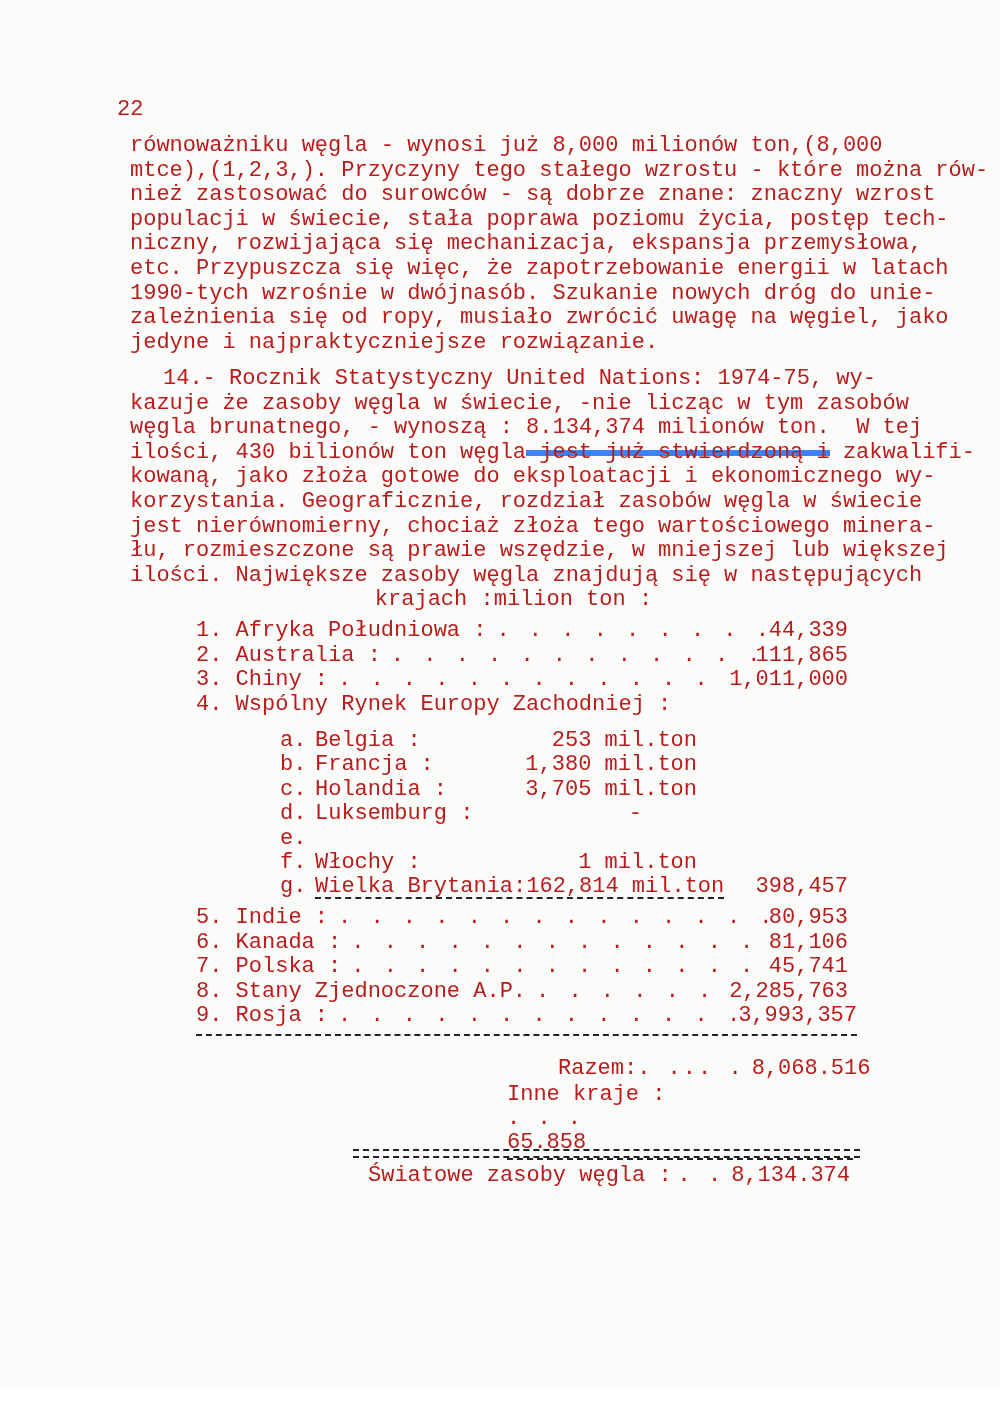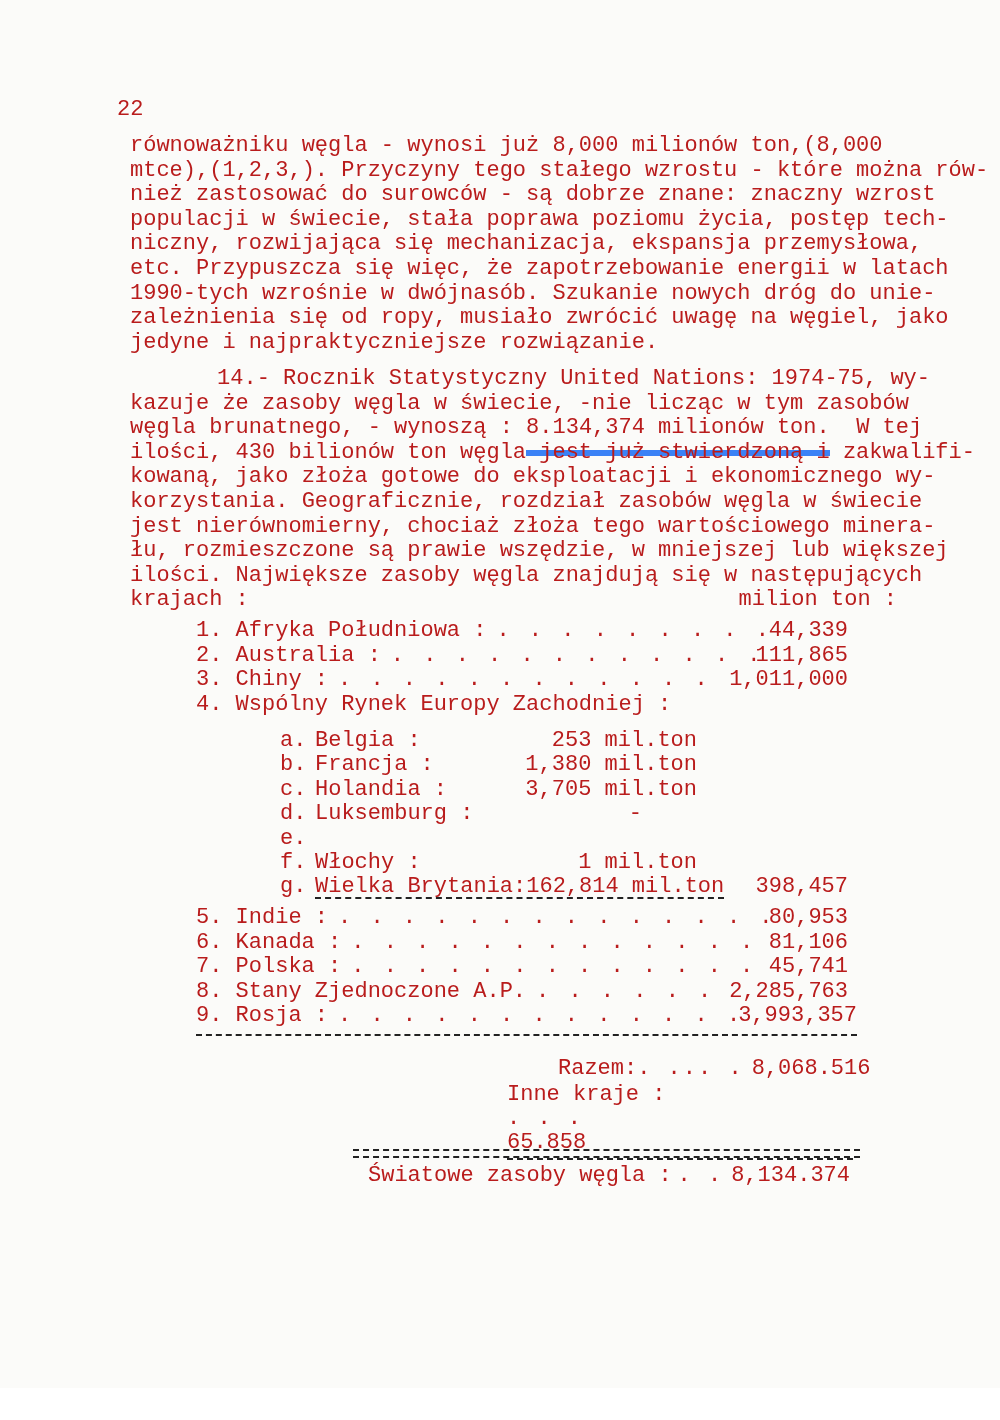--- a/index.html
+++ b/index.html
@@ -13,23 +13,23 @@
     color:#b91c1c;
     -webkit-font-smoothing:antialiased;
   }
   .abs{position:absolute;}
   .tline{white-space:pre;line-height:24.6px;height:24.6px;}
   
   #pagenum{left:117px;top:99px;line-height:22px;}
   
   #para1{left:130px;top:134px;width:800px;}
   #para2{left:130px;top:367px;width:800px;}
-  .indent{padding-left:33px;text-align:right;}
+  .indent{padding-left:33px;}
   .u-solid{border-bottom:6px solid #3b82f6;padding-bottom:10px;}
-  .para-last{display:flex;justify-content:space-between;padding-right:33px;line-height:24.6px;height:24.6px;white-space:pre;}
+  .para-last{display:flex;justify-content:center;padding-right:33px;line-height:24.6px;height:24.6px;white-space:pre;}
   
   #list1{left:196px;top:619px;width:652px;}
   #list2{left:196px;top:906px;width:652px;}
   .lrow{display:flex;line-height:24.5px;height:24.5px;}
   .llabel{white-space:pre;flex:0 0 auto;}
   .lleader{flex:1 1 auto;overflow:hidden;white-space:nowrap;letter-spacing:3px;padding:0 8px 0 10px;}
   .lvalue{white-space:pre;flex:0 0 auto;text-align:right;}
   .row-rosja{width:661px;border-bottom:2.5px dashed #222;padding-bottom:3px;height:27px;}
   
   #sublist{left:280px;top:729px;width:568px;}

